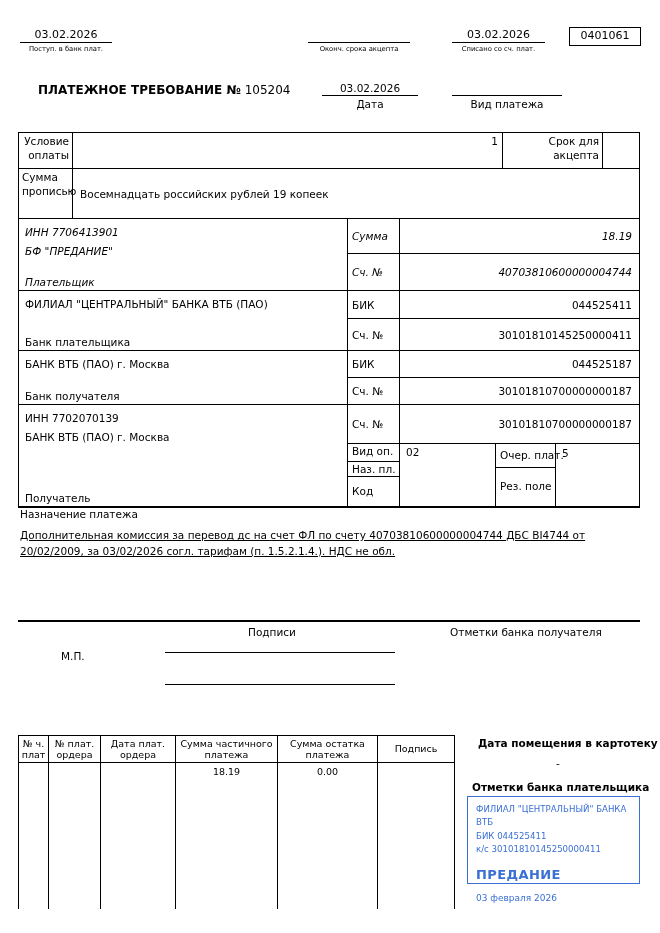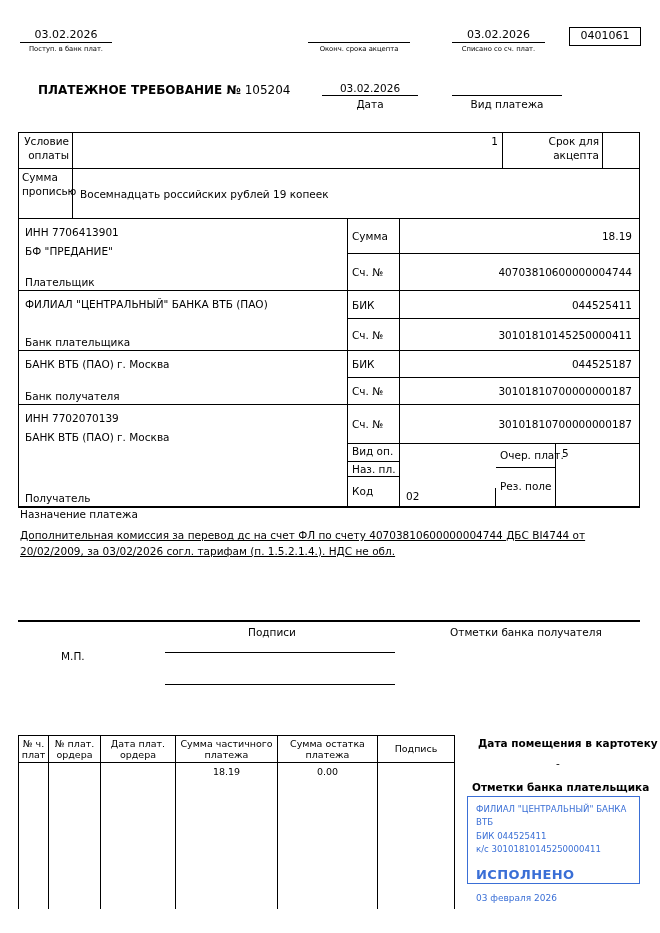--- a/index.html
+++ b/index.html
@@ -102,21 +102,21 @@
       <div class="cell br" style="width:430px;">1</div>
       <div class="lblcell br" style="width:100px;">Срок для акцепта</div>
       <div class="cell" style="flex:1;"></div>
     </div>
 
     <div class="band" style="height:50px;">
       <div class="lblcell br">Сумма прописью</div>
       <div class="cell" style="flex:1; display:flex; align-items:center; padding-left:7px;">Восемнадцать российских рублей 19 копеек</div>
     </div>
 
-    <div class="band" style="height:72px;">
+    <div class="band" style="height:72px;font-style:italic;">
       <div class="info br">
         <div class="lines">
           <div>ИНН 7706413901</div>
           <div>БФ "ПРЕДАНИЕ"</div>
         </div>
         <div>Плательщик</div>
       </div>
       <div class="rcol">
         <div class="kv bb" style="height:35px;">
           <div class="k">Сумма</div>
@@ -179,21 +179,21 @@
         <div class="kv bb" style="height:39px;">
           <div class="k">Сч. №</div>
           <div class="v">30101810700000000187</div>
         </div>
         <div style="display:flex; flex:1;">
           <div class="stack br" style="width:52px;">
             <div class="tightlbl bb" style="height:18px;">Вид оп.</div>
             <div class="tightlbl bb" style="height:15px;">Наз. пл.</div>
             <div class="tightlbl" style="flex:1; display:flex; align-items:center;">Код</div>
           </div>
-          <div class="br" style="width:96px; padding:2px 6px;margin-top:44px;">02</div>
+          <div class="br" style="width:96px; padding:2px 6px;">02</div>
           <div class="stack br" style="width:60px;">
             <div class="tightlbl bb" style="height:24px; display:flex; align-items:center;">Очер. плат.</div>
             <div class="tightlbl" style="flex:1; display:flex; align-items:center;">Рез. поле</div>
           </div>
           <div class="stack" style="flex:1;">
             <div class="tightlbl" style="height:24px; padding-left:6px; padding-top:3px;">5</div>
             <div style="flex:1;"></div>
           </div>
         </div>
       </div>
@@ -231,17 +231,17 @@
   </div>
 
   <div class="abs txt bold" style="left:478px; top:737px;">Дата помещения в картотеку</div>
   <div class="abs txt" style="left:556px; top:757px;">-</div>
   <div class="abs txt bold" style="left:472px; top:781px;">Отметки банка плательщика</div>
 
   <div class="stamp">
     <div>ФИЛИАЛ "ЦЕНТРАЛЬНЫЙ" БАНКА ВТБ</div>
     <div>БИК 044525411</div>
     <div>к/с 30101810145250000411</div>
-    <div class="status">ИСПОЛНЕНО</div>
+    <div class="status">ПРЕДАНИЕ</div>
     <div class="sdate">03 февраля 2026</div>
   </div>
 
 </div>
 
 </body></html>

